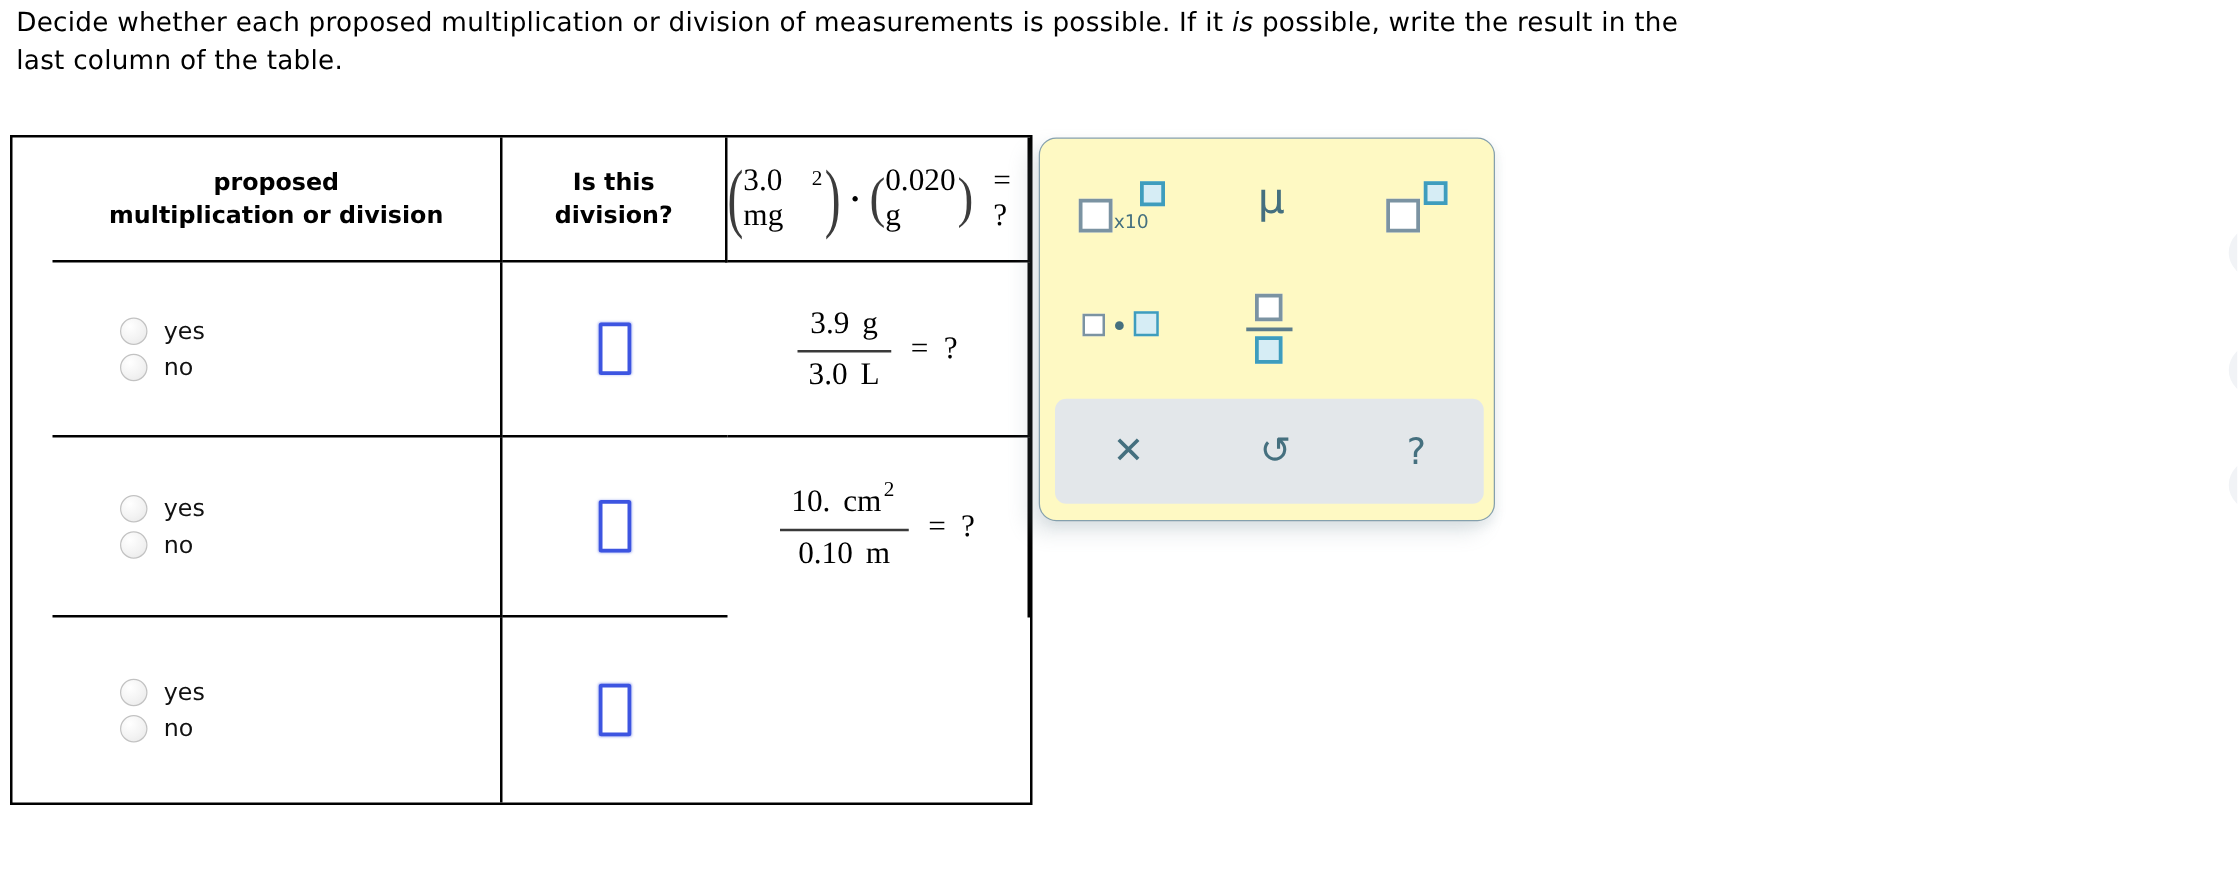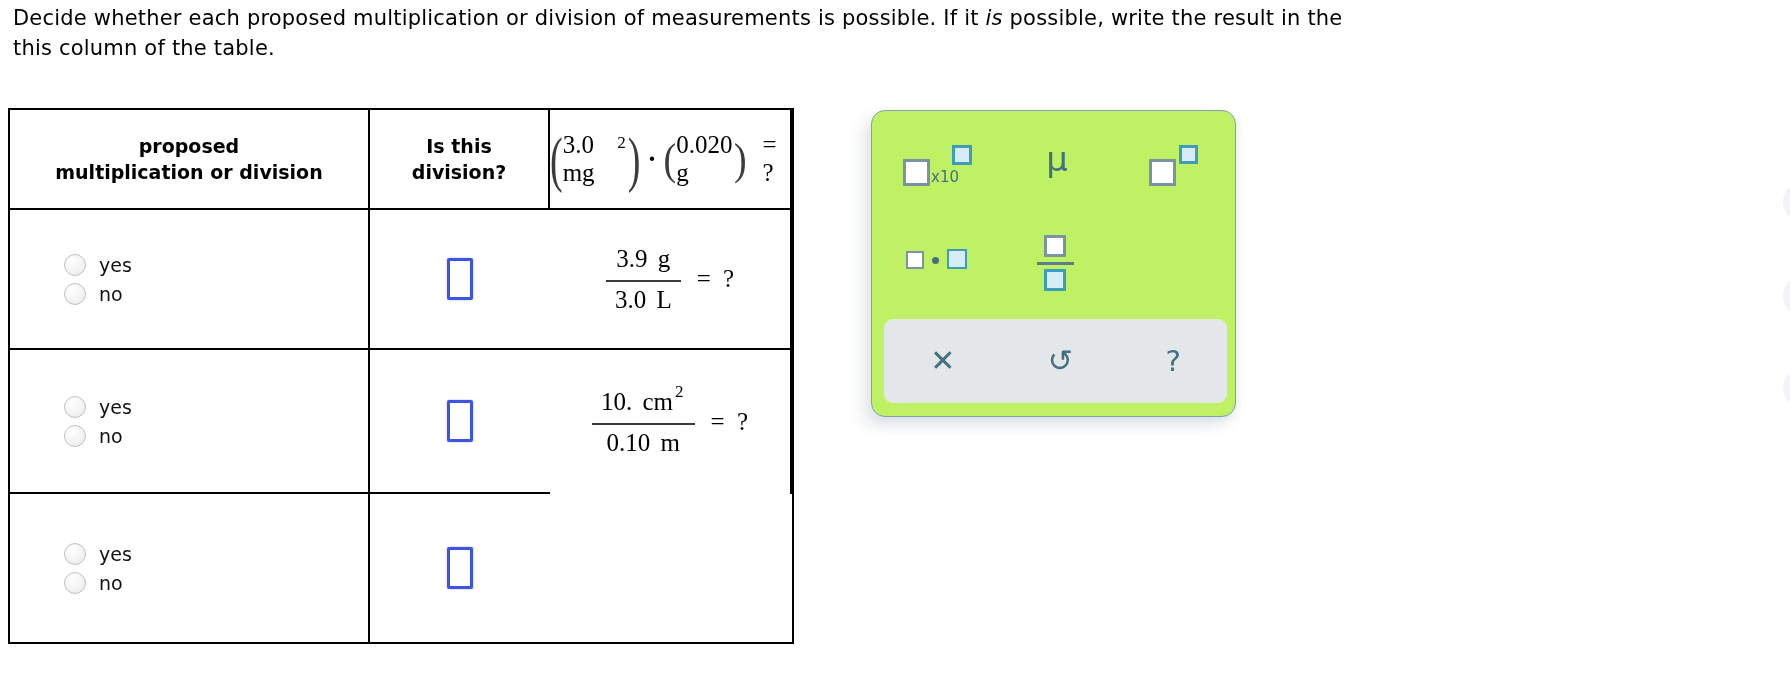--- a/index.html
+++ b/index.html
@@ -8,21 +8,21 @@
 
   
   .instructions{position:absolute;left:13px;top:3px;width:1780px;
                 font-size:21px;line-height:30px;letter-spacing:.2px;color:#000;}
   .instructions em{font-style:italic;}
 
   
   .qtable{position:absolute;left:8px;top:108px;display:grid;
           grid-template-columns:360px 180px 242px;
           grid-template-rows:100px 140px 144px 148px;
-          border:2px solid #000;background:#fff;}
+          border:2px solid #000;background:#fff;padding-left:32px;}
   .cell{border-right:2px solid #000;border-bottom:2px solid #000;
         display:flex;align-items:center;justify-content:center;}
   .cell.last-col{border-right:none;}
   .cell.last-row{border-bottom:none;}
   .th{flex-direction:column;font-weight:bold;font-size:19px;line-height:26px;text-align:center;}
 
   
   .math{font-family:"Liberation Serif",serif;font-size:25px;color:#000;word-spacing:4px;}
   .expr{display:flex;align-items:center;}
   .paren{display:inline-block;font-size:38px;font-weight:400;color:#3c3c3c;transform:scaleY(1.5);}
@@ -45,23 +45,23 @@
   .radio{width:22px;height:22px;border-radius:50%;border:1.5px solid #c2c2c2;
          background:radial-gradient(circle at 35% 30%, #ffffff 0%, #f3f3f3 55%, #e7e7e7 100%);
          box-sizing:border-box;}
   .choice-label{font-size:19px;color:#111;}
 
   
   .answer-box{width:20px;height:36px;border:3px solid var(--answer-border,#3d55e1);
               border-radius:2px;background:#fff;box-shadow:0 0 2px rgba(90,110,230,.55);cursor:text;}
 
   
-  .palette{position:absolute;left:831px;top:110px;width:365px;height:307px;background:#bef264;
+  .palette{position:absolute;left:831px;top:110px;width:365px;height:307px;background:#fef9c3;
            border:1.5px solid #85a0ad;border-radius:14px;box-sizing:border-box;
-           box-shadow:-9px 9px 16px rgba(125,145,155,.20), 2px 4px 8px rgba(125,145,155,.12);margin-left:40px;}
+           box-shadow:-9px 9px 16px rgba(125,145,155,.20), 2px 4px 8px rgba(125,145,155,.12);}
   .pbtn{position:absolute;background:transparent;border:none;padding:0;cursor:pointer;}
   .pbox{position:absolute;box-sizing:border-box;background:#fff;border:3px solid var(--pal-gray,#7b93a2);}
   .pbox.blue{border:3px solid var(--pal-blue-border,#3e9dbd);background:var(--pal-blue-fill,#d6edf5);}
   .x10-label{position:absolute;font-size:15px;color:var(--pal-icon,#45707f);font-family:"DejaVu Sans",sans-serif;}
   .mu{font-size:34px;color:var(--pal-icon,#45707f);font-family:"DejaVu Sans",sans-serif;}
   .dot-shape{position:absolute;width:7px;height:7px;border-radius:50%;background:var(--pal-icon,#45707f);}
   .fbar-shape{position:absolute;height:3px;background:#5c7d8b;}
   .pal-actions{position:absolute;left:12px;top:208px;width:343px;height:84px;background:#e3e7ea;
                border-radius:9px;display:flex;align-items:center;justify-content:space-around;}
   .action-btn{background:transparent;border:none;cursor:pointer;font-family:"DejaVu Sans",sans-serif;
@@ -71,21 +71,21 @@
   
   .edge-circle{position:absolute;width:40px;height:40px;border-radius:50%;background:#f1f3f6;right:-33px;cursor:pointer;}
 </style>
 </head>
 <body>
 
 <div class="canvas">
 
   <div class="instructions">
     <span>Decide whether each proposed multiplication or division of measurements is possible. If it </span><em>is</em><span> possible, write the result in the</span><br>
-    <span>this column of the table.</span>
+    <span>last column of the table.</span>
   </div>
 
   <div class="qtable">
 
     <div class="cell th">
       <span>proposed</span>
       <span>multiplication or division</span>
     </div>
     <div class="cell th">
       <span>Is this</span>

